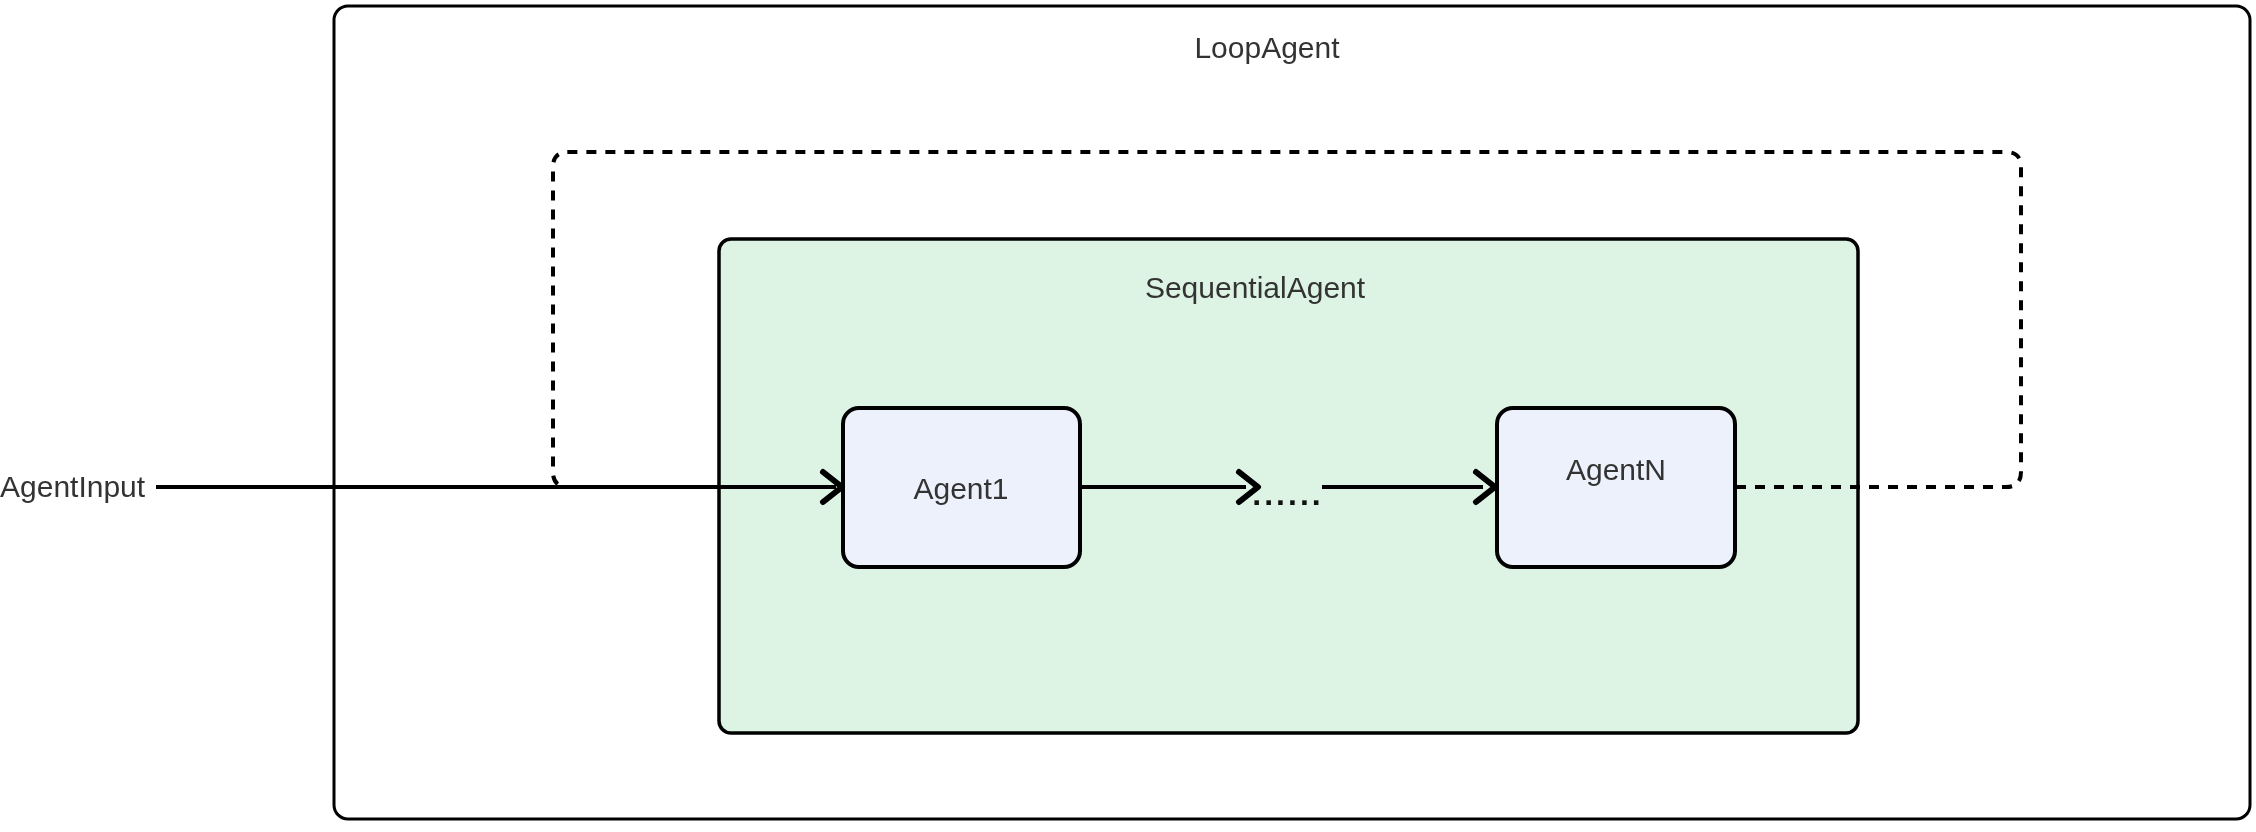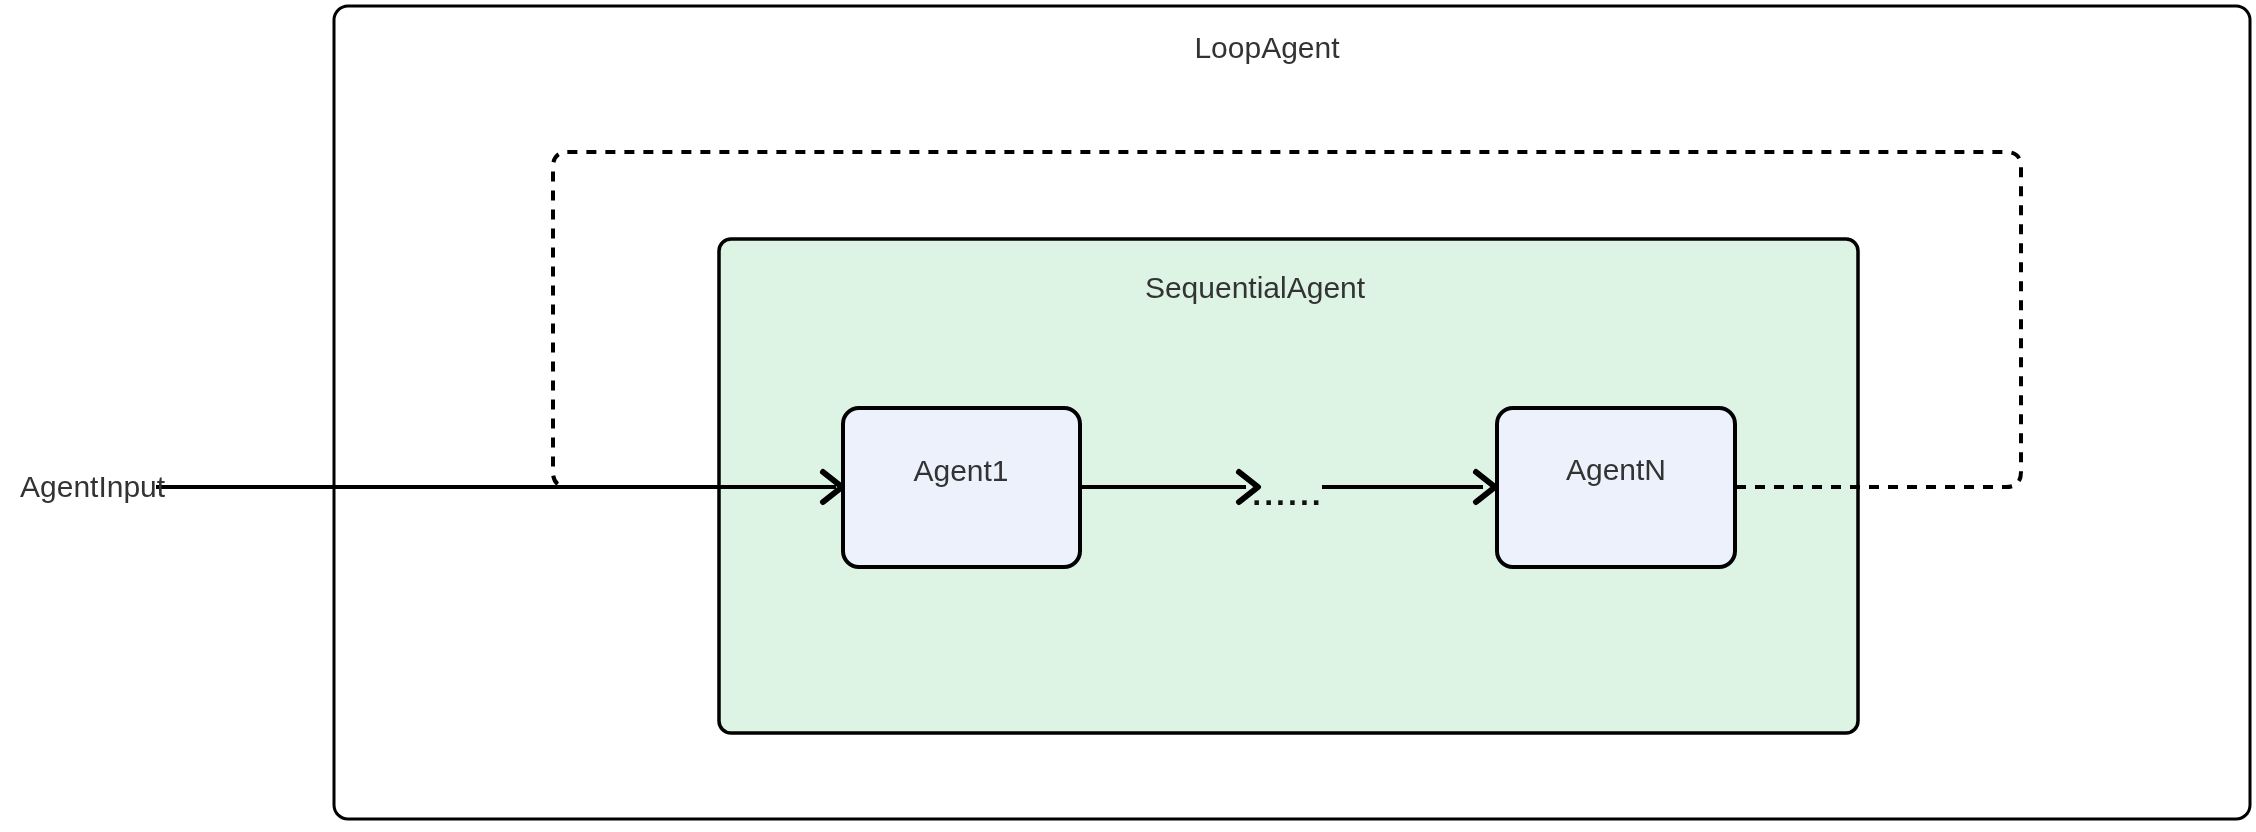--- a/index.html
+++ b/index.html
@@ -65,21 +65,21 @@
 
     <rect x="843" y="408" width="237" height="159" rx="16" ry="16" fill="#edf1fb" stroke="#000000" stroke-width="4"></rect>
 
     <rect x="1497" y="408" width="238" height="159" rx="16" ry="16" fill="#edf1fb" stroke="#000000" stroke-width="4"></rect>
   </svg>
 
   <div class="lbl" style="left:1267px; top:48px;">LoopAgent</div>
 
   <div class="lbl" style="left:1255px; top:288px;">SequentialAgent</div>
 
-  <div class="lbl" style="left:961px; top:471px;">Agent1</div>
+  <div class="lbl" style="left:961px; top:489px;">Agent1</div>
 
   <div class="lbl" style="left:1616px; top:470px;">AgentN</div>
 
-  <div class="lbl lbl-left" style="left:20px; top:487px;">AgentInput</div>
+  <div class="lbl lbl-left" style="left:0; top:487px;">AgentInput</div>
 
   <div class="lbl lbl-dots" style="left:1288px; top:494px;">......</div>
 
 </div>
 
 </body></html>

